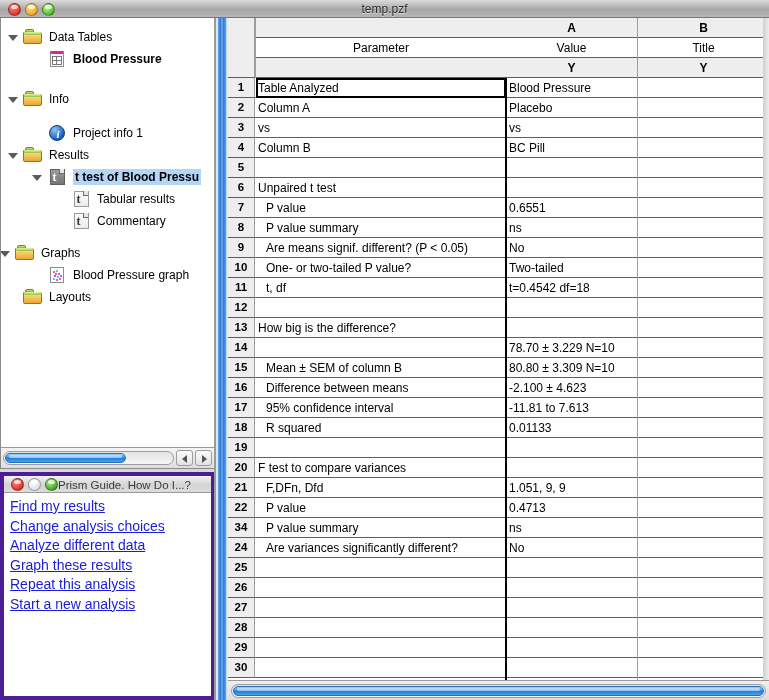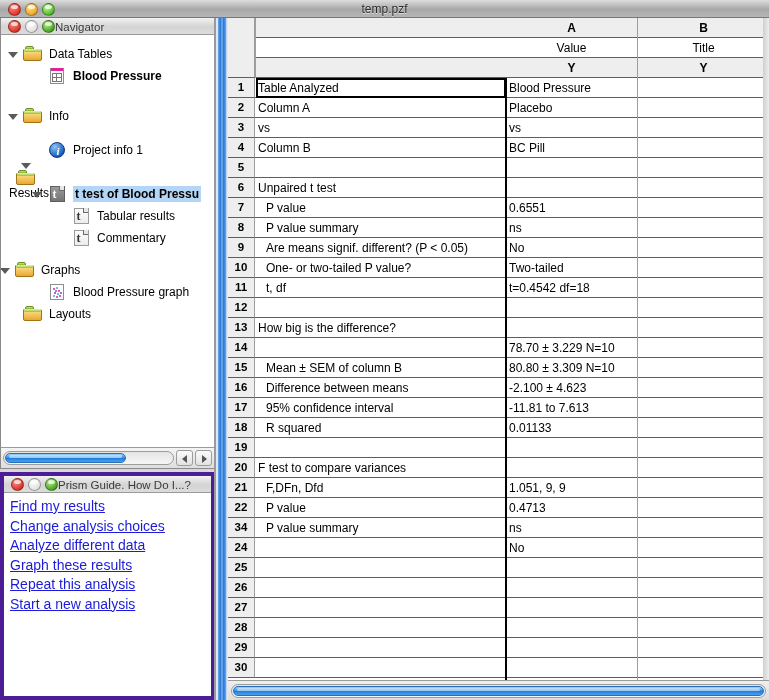--- a/index.html
+++ b/index.html
@@ -227,28 +227,20 @@
   <div class="main-titlebar">
     <div class="main-title">temp.pzf</div>
   </div>
   <div class="tl-group" style="left:8px; top:3px;">
     <div class="tl tl-red"></div>
     <div class="tl tl-yellow"></div>
     <div class="tl tl-green"></div>
   </div>
 
   <div class="nav-window">
-    <div class="nav-titlebar">
-      <div class="tl-group" style="left:7px; top:2px;">
-        <div class="tl tl-red-s"></div>
-        <div class="tl tl-dim"></div>
-        <div class="tl tl-green-s"></div>
-      </div>
-      <div class="nav-title">Navigator</div>
-    </div>
     <div class="nav-body" id="nav-body">
         <div class="tree-row" style="left: 8px; top: 8px;">
           <span class="twisty down"></span>
           <span class="ic folder">
             <span class="tab"></span>
             <span class="body2"></span>
             <span class="lip"></span>
           </span>
           <span class="tree-label">Data Tables</span>
         </div>
@@ -272,21 +264,21 @@
         </div>
         <div class="tree-row" style="left: 32px; top: 104px;">
           <span class="twisty" style="visibility:hidden"></span>
           <span class="ic">
             <span class="info-ic">
               <span>i</span>
             </span>
           </span>
           <span class="tree-label">Project info 1</span>
         </div>
-        <div class="tree-row" style="left: 8px; top: 126px; flex-direction: column;">
+        <div class="tree-row" style="left: 8px; top: 126px;">
           <span class="twisty down"></span>
           <span class="ic folder">
             <span class="tab"></span>
             <span class="body2"></span>
             <span class="lip"></span>
           </span>
           <span class="tree-label">Results</span>
         </div>
         <div class="tree-row" style="left: 32px; top: 148px;">
           <span class="twisty down"></span>
@@ -385,20 +377,21 @@
 
   <div class="sheet">
 
     <div class="hdr-band">
       <div class="corner"></div>
 
       <div class="hcell hrow1" style="left:28px; width:250px;"></div>
       <div class="hcell hrow1" style="left:278px; width:131px;">A</div>
       <div class="hcell hrow1" style="left:410px; width:131px;">B</div>
 
+      <div class="hcell hrow2" style="left:28px; width:250px;">Parameter</div>
       <div class="hcell hrow2" style="left:278px; width:131px;">Value</div>
       <div class="hcell hrow2" style="left:410px; width:131px;">Title</div>
 
       <div class="hcell hrow3" style="left:28px; width:250px;"></div>
       <div class="hcell hrow3" style="left:278px; width:131px;">Y</div>
       <div class="hcell hrow3" style="left:410px; width:131px;">Y</div>
 
       <div class="rline" style="top:19px;"></div>
       <div class="rline" style="top:39px;"></div>
       <div class="rline" style="top:59px;"></div>
@@ -562,20 +555,21 @@
         <div class="rline" style="top: 499px;"></div>
         <div class="row" style="top: 500px;">
           <div class="rnum">34</div>
           <div class="cpar ind">P value summary</div>
           <div class="cA">ns</div>
           <div class="cB"></div>
         </div>
         <div class="rline" style="top: 519px;"></div>
         <div class="row" style="top: 520px;">
           <div class="rnum">24</div>
+          <div class="cpar ind">Are variances significantly different?</div>
           <div class="cA">No</div>
           <div class="cB"></div>
         </div>
         <div class="rline" style="top: 539px;"></div>
         <div class="row" style="top: 540px;">
           <div class="rnum">25</div>
           <div class="cpar"></div>
           <div class="cA"></div>
           <div class="cB"></div>
         </div>

